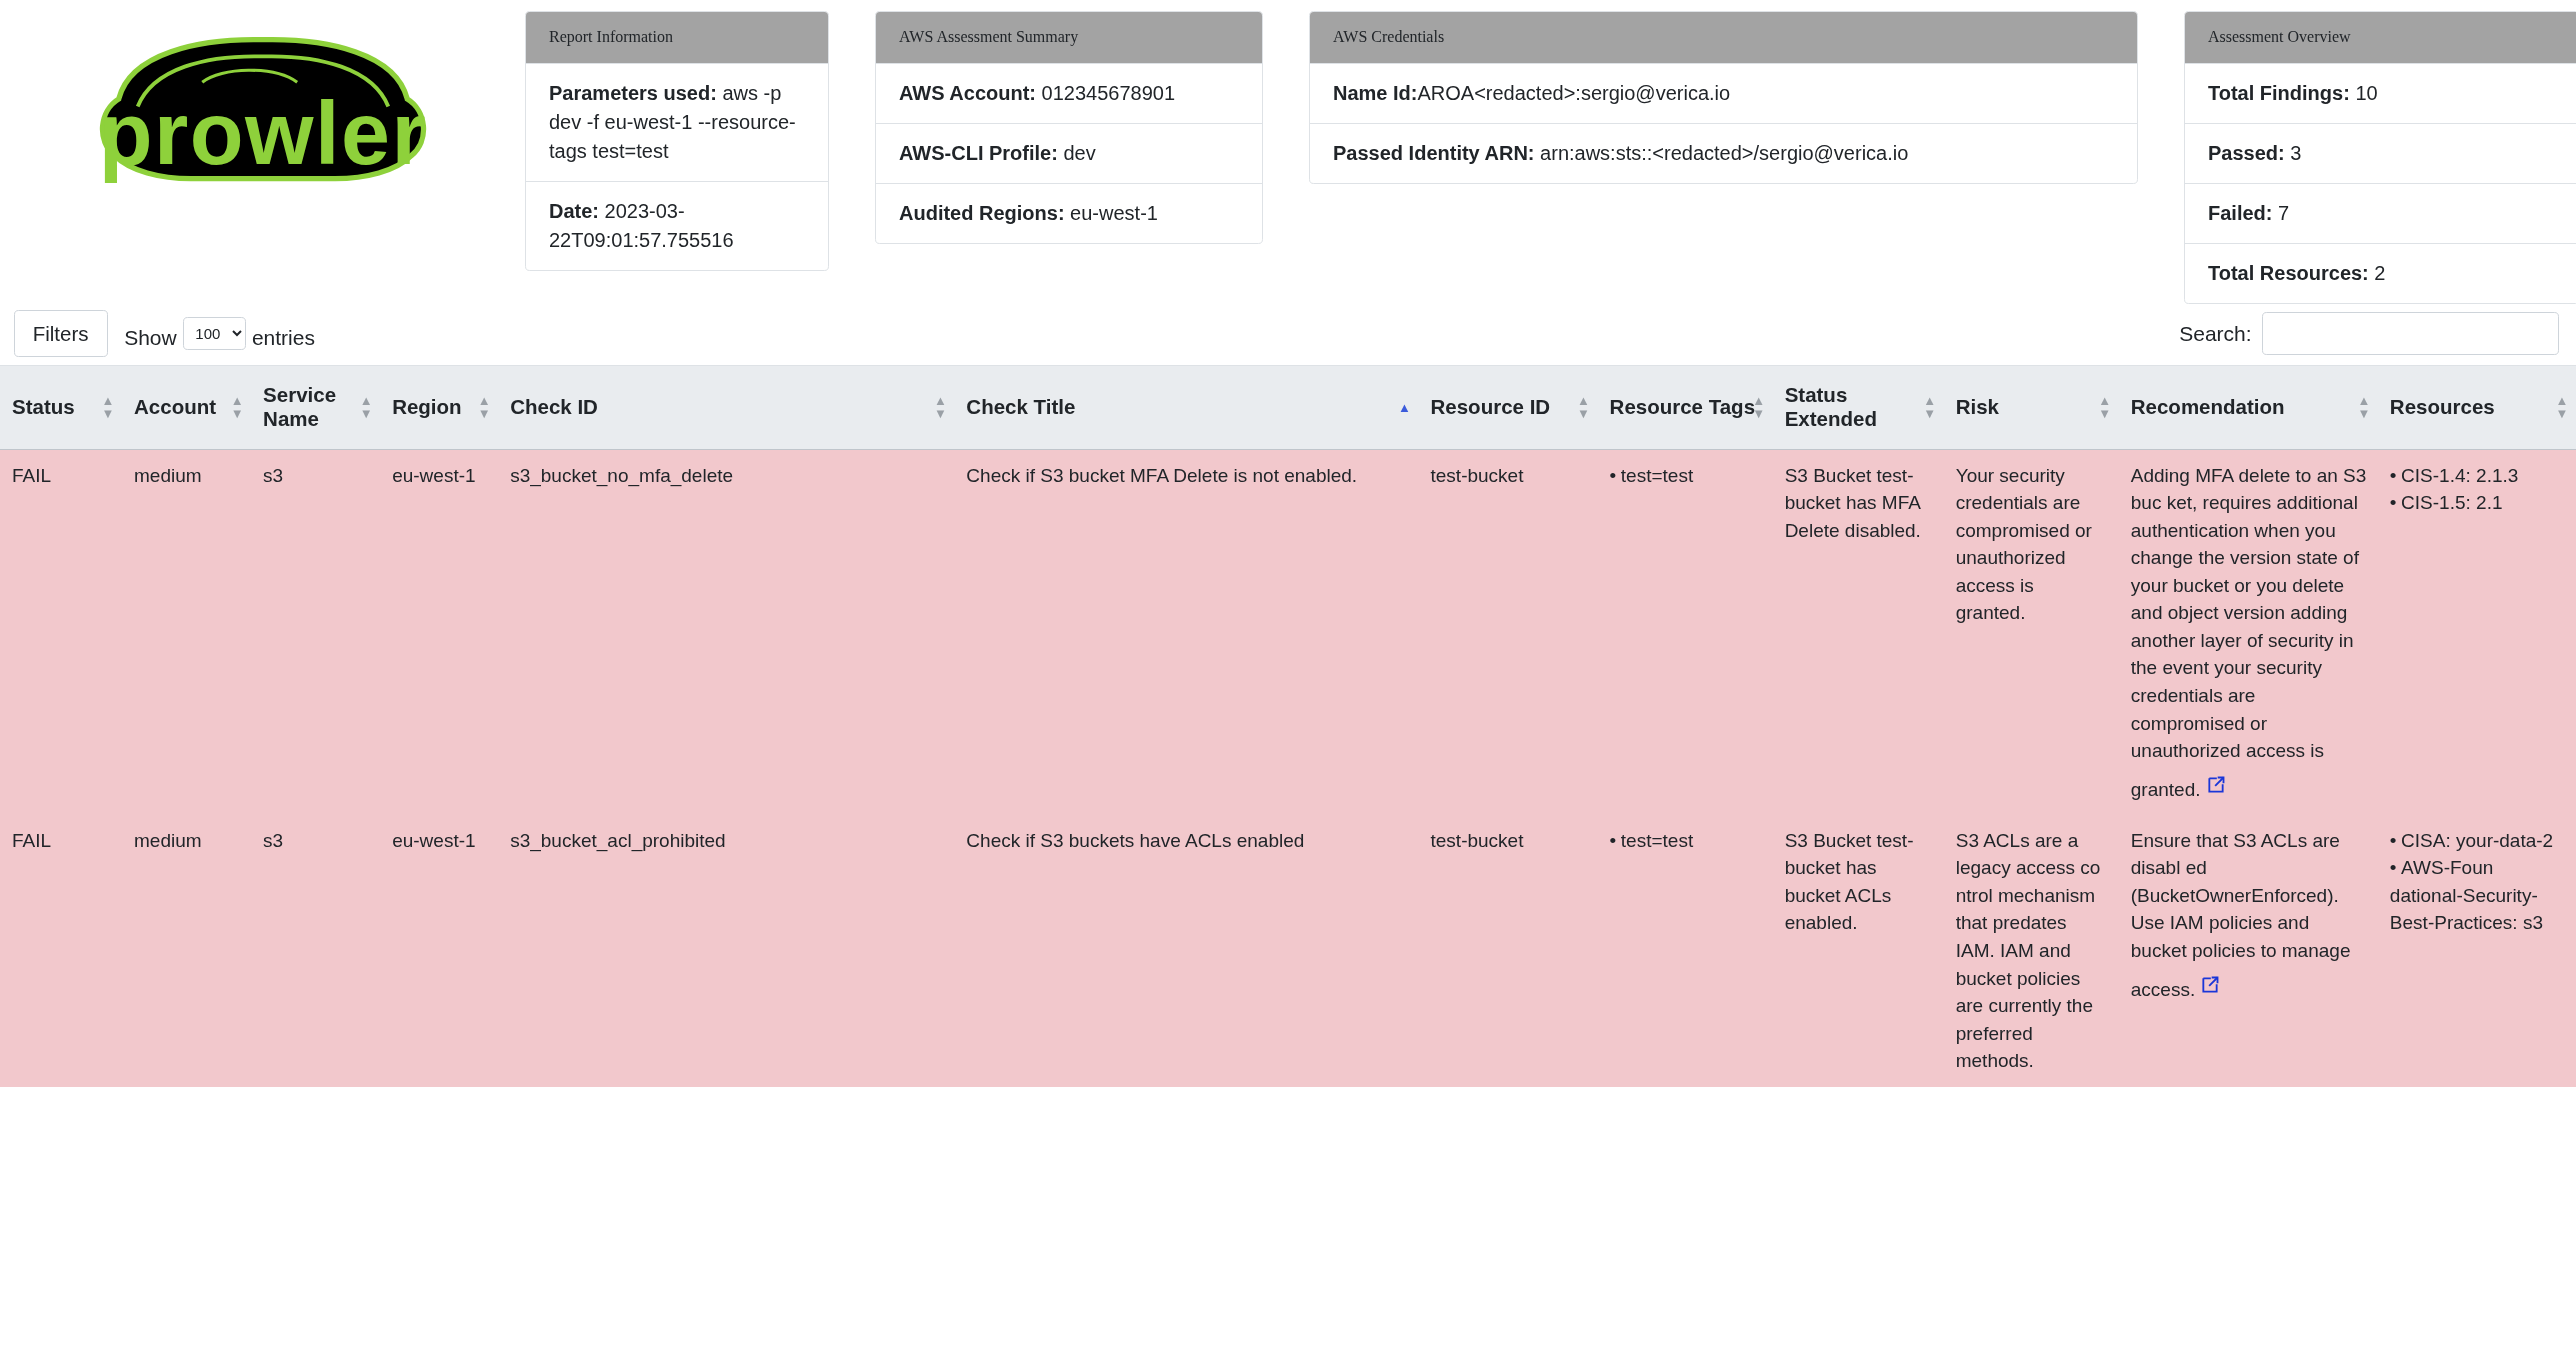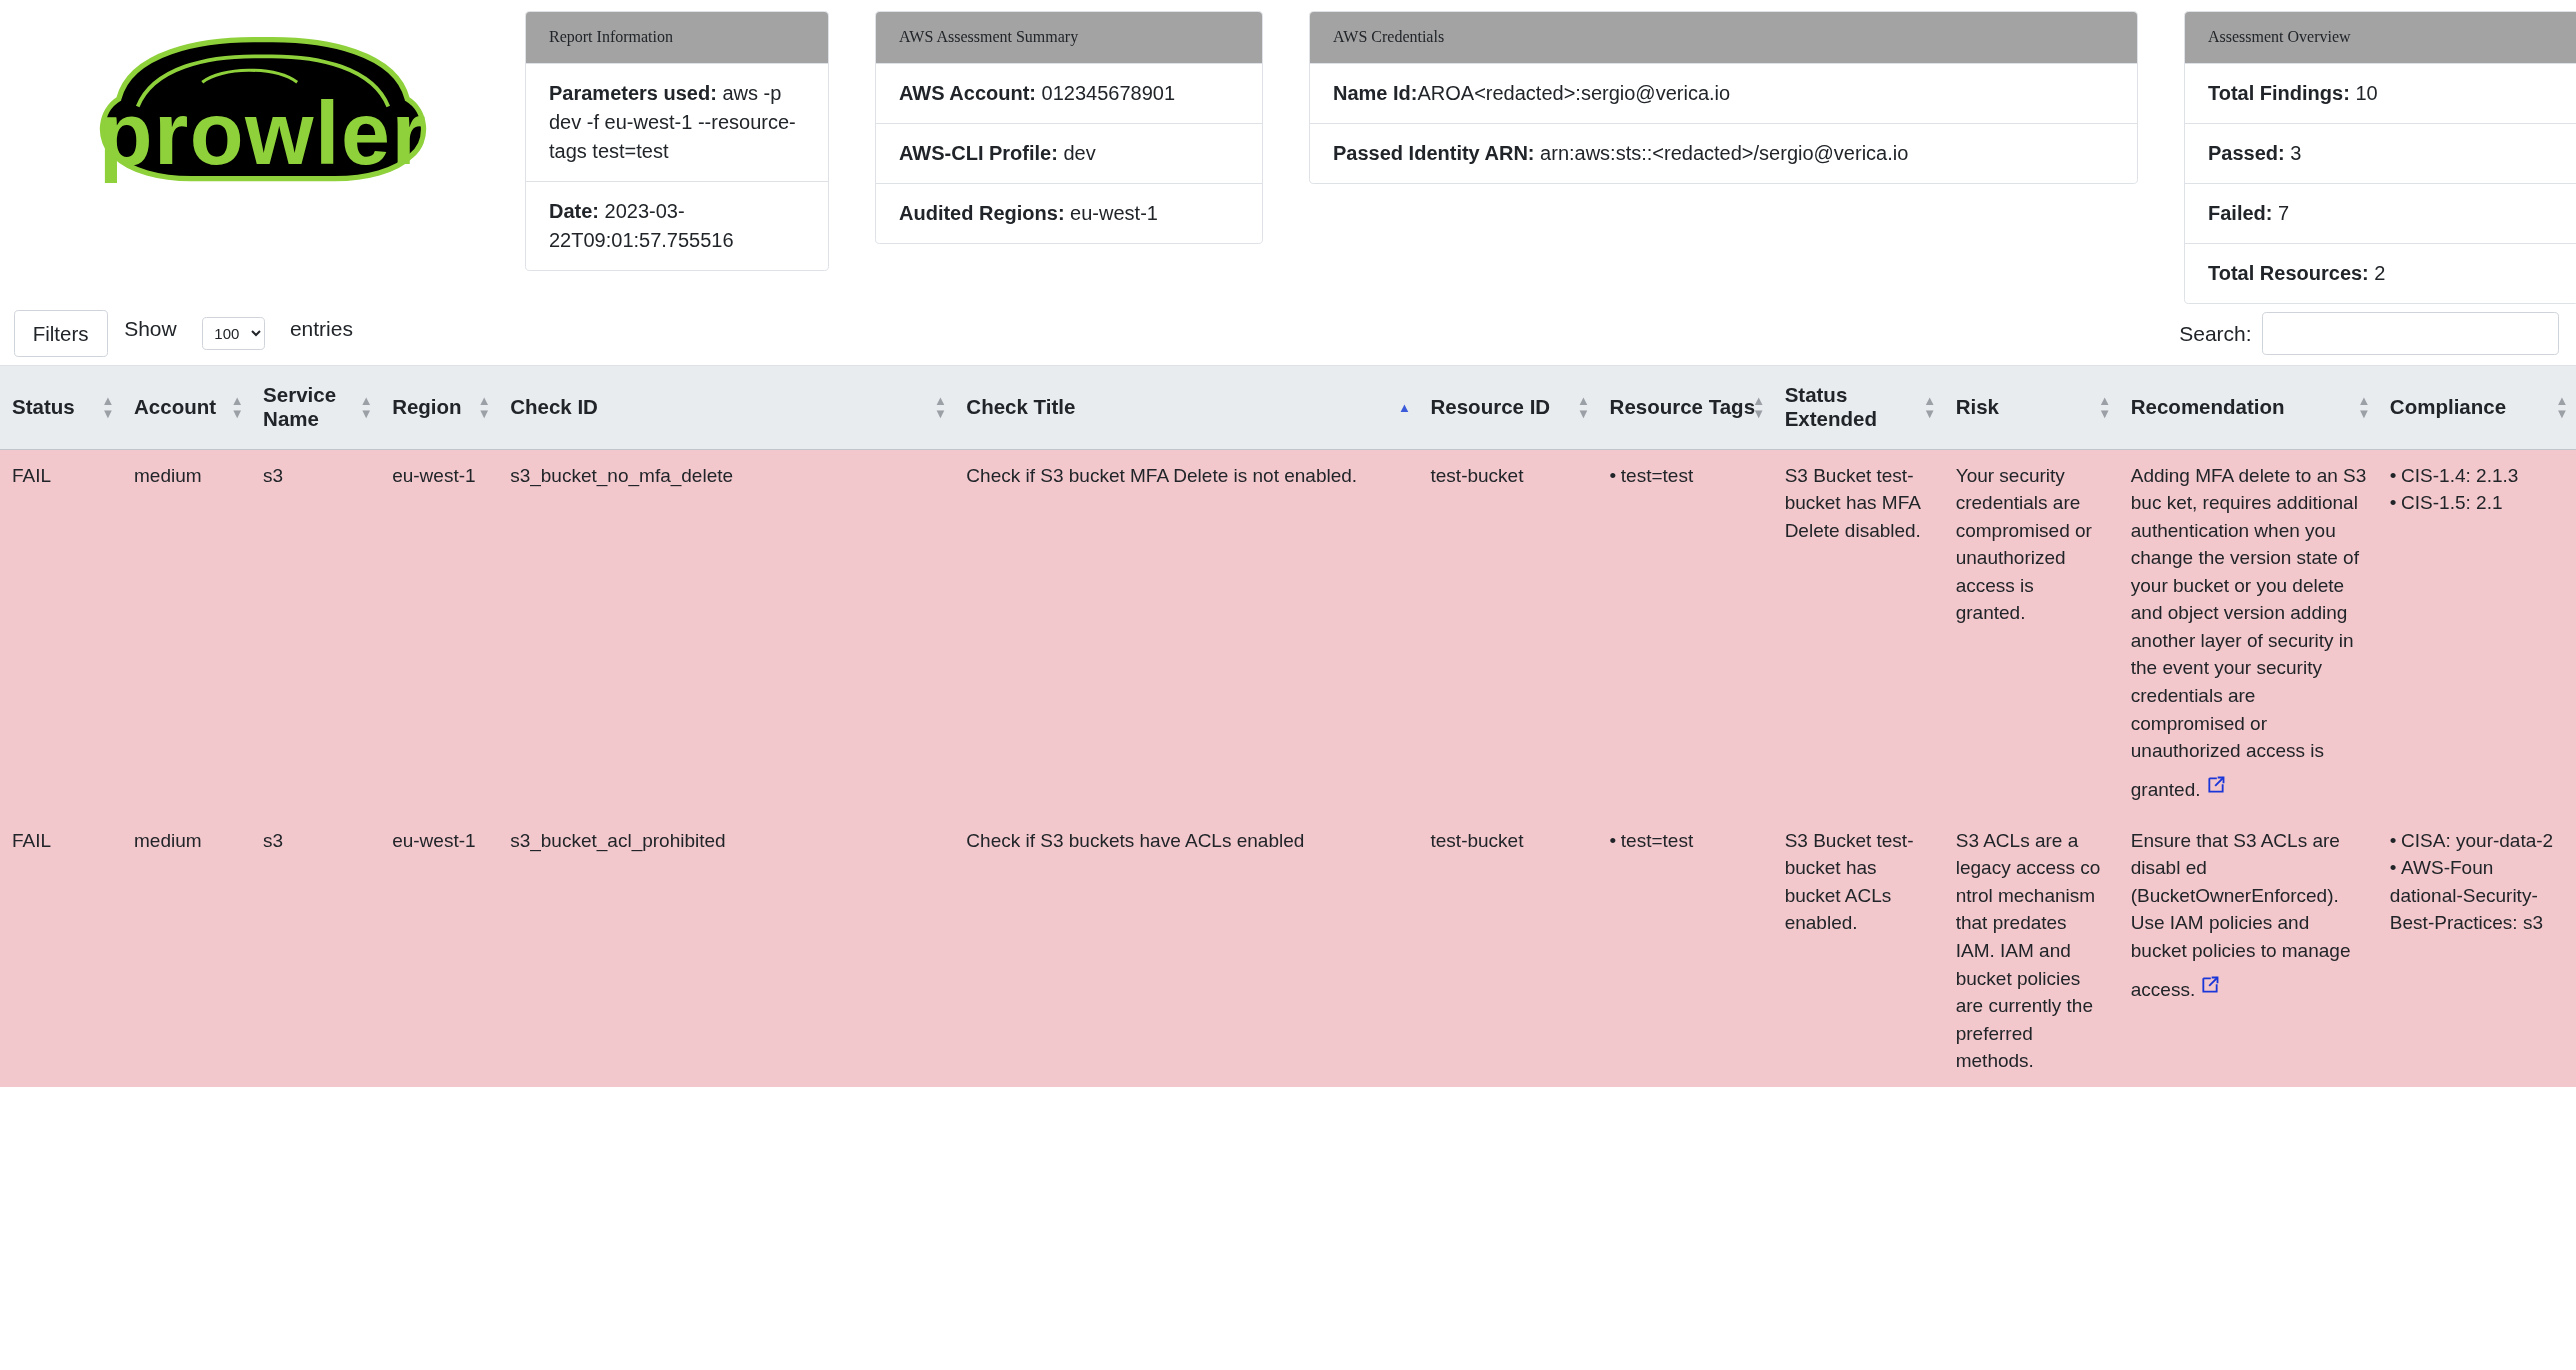--- a/index.html
+++ b/index.html
@@ -85,22 +85,22 @@
     border-radius: 4.6px;
     padding: 10.7px 18px;
     font-size: 20.5px;
     color: #212529;
     cursor: pointer;
     margin-right: 16.7px;
   }
   .show-entries {
     font-size: 21px;
     display: flex;
-    align-items: flex-start;
-    gap: 25px;
+    align-items: flex-end;
+    gap: 6px;
   }
   .show-entries select {
     font-family: "Liberation Sans", sans-serif;
     font-size: 15px;
     padding: 6px 7.6px;
     border: 0.8px solid #ced4da;
     border-radius: 4.6px;
     background: #fff;
     color: #212529;
   }
@@ -294,21 +294,21 @@
       <th><span>Account</span><span class="sort">▲<br>▼</span></th>
       <th><span>Service Name</span><span class="sort">▲<br>▼</span></th>
       <th><span>Region</span><span class="sort">▲<br>▼</span></th>
       <th><span>Check ID</span><span class="sort">▲<br>▼</span></th>
       <th class="sorted"><span>Check Title</span><span class="sort">▲</span></th>
       <th><span>Resource ID</span><span class="sort">▲<br>▼</span></th>
       <th><span>Resource Tags</span><span class="sort">▲<br>▼</span></th>
       <th><span>Status Extended</span><span class="sort">▲<br>▼</span></th>
       <th><span>Risk</span><span class="sort">▲<br>▼</span></th>
       <th><span>Recomendation</span><span class="sort">▲<br>▼</span></th>
-      <th><span>Compliance</span><span class="sort">▲<br>▼</span></th>
+      <th><span>Resources</span><span class="sort">▲<br>▼</span></th>
     </tr>
   </thead>
   <tbody>
 
     <tr class="fail">
       <td>FAIL</td>
       <td>medium</td>
       <td>s3</td>
       <td>eu-west-1</td>
       <td>s3_bucket_no_mfa_delete</td>

